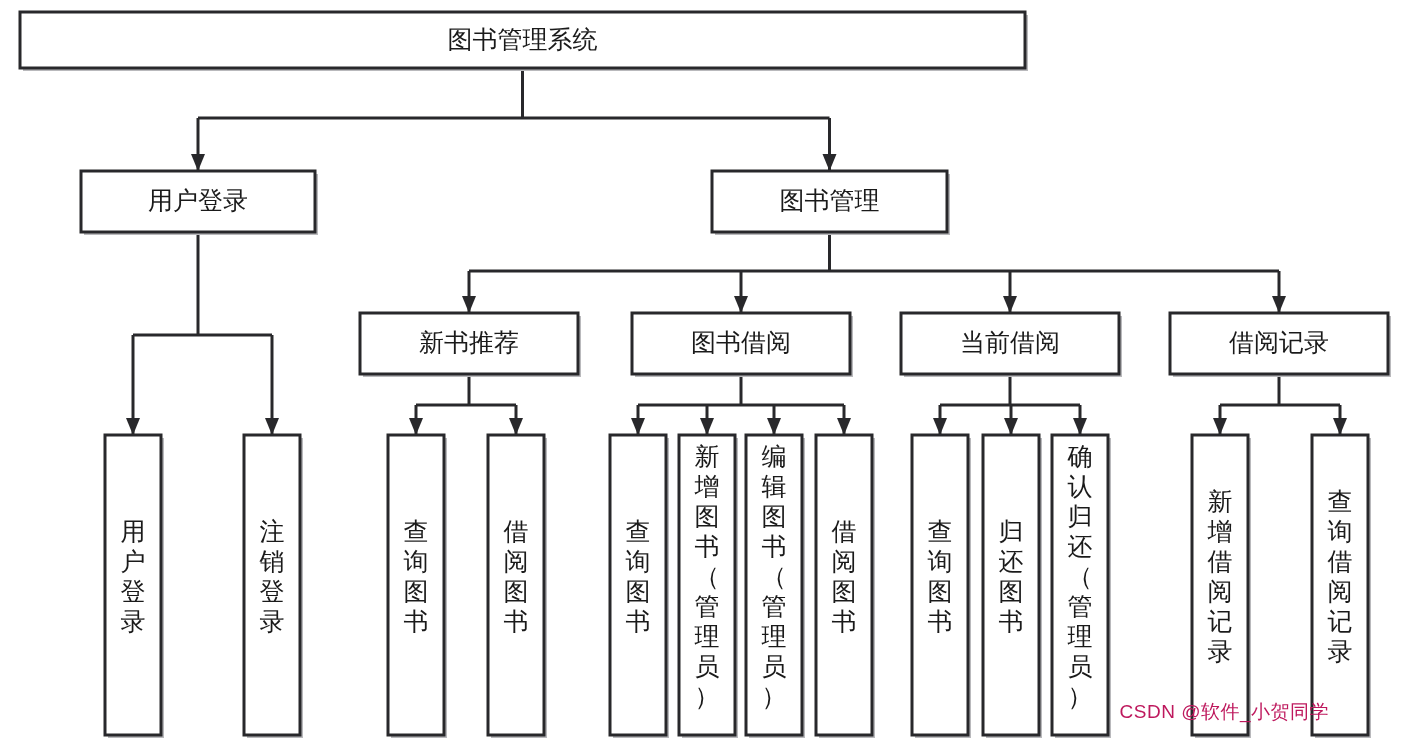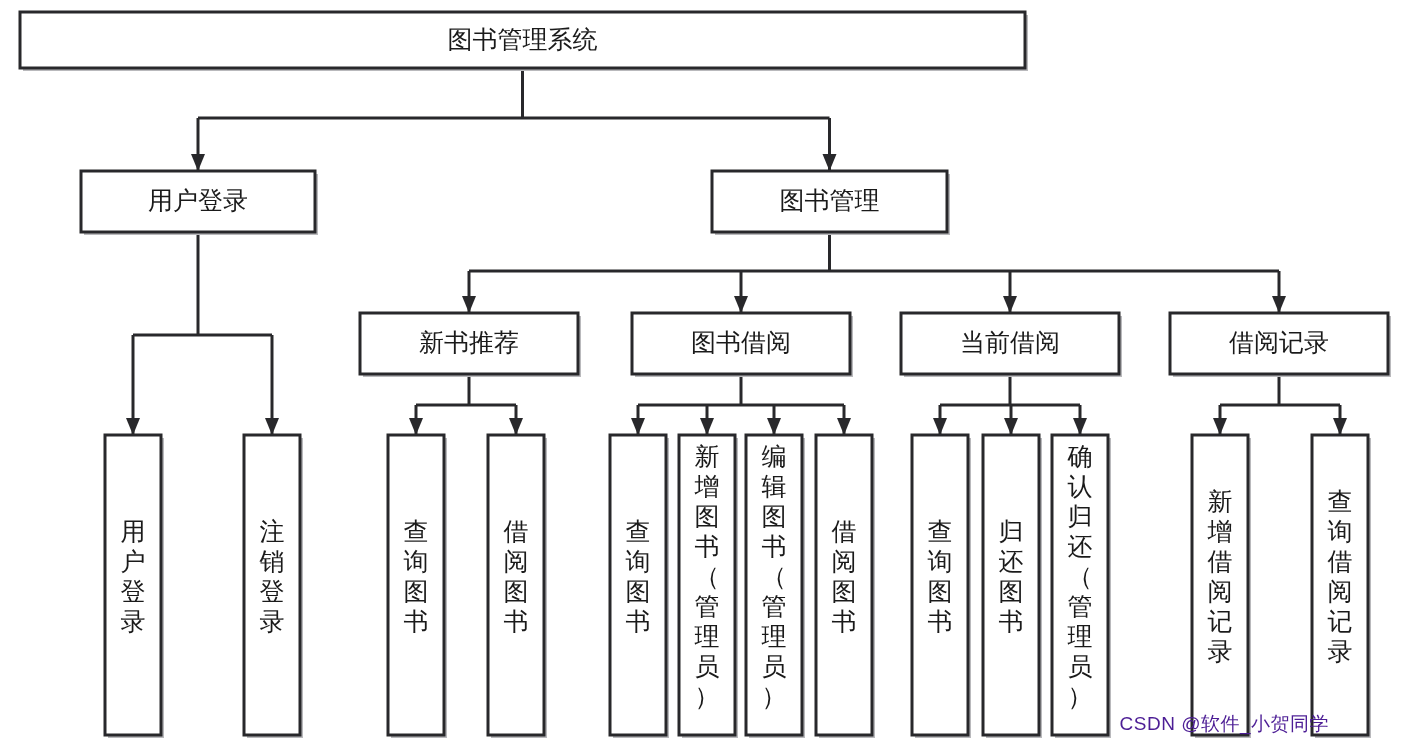--- a/index.html
+++ b/index.html
@@ -53,24 +53,24 @@
   }
   .node-label-v {
     font-family: "Liberation Sans", "DejaVu Sans", sans-serif;
     font-size: 25px;
     fill: #1a1a1a;
     text-anchor: middle;
   }
   .watermark {
     position: absolute;
     right: 14px;
-    bottom: 10px;
+    bottom: 22px;
     font-family: "Liberation Sans", "DejaVu Sans", sans-serif;
     font-size: 19px;
-    color: #4c1d95;
+    color: #be185d;
     white-space: nowrap;
     letter-spacing: 0.5px;
   }
 </style>
 </head>
 <body>
 
 <div id="diagram-root">
   <svg class="flow" viewBox="0 0 1405 747">
     <g id="connector-layer">

